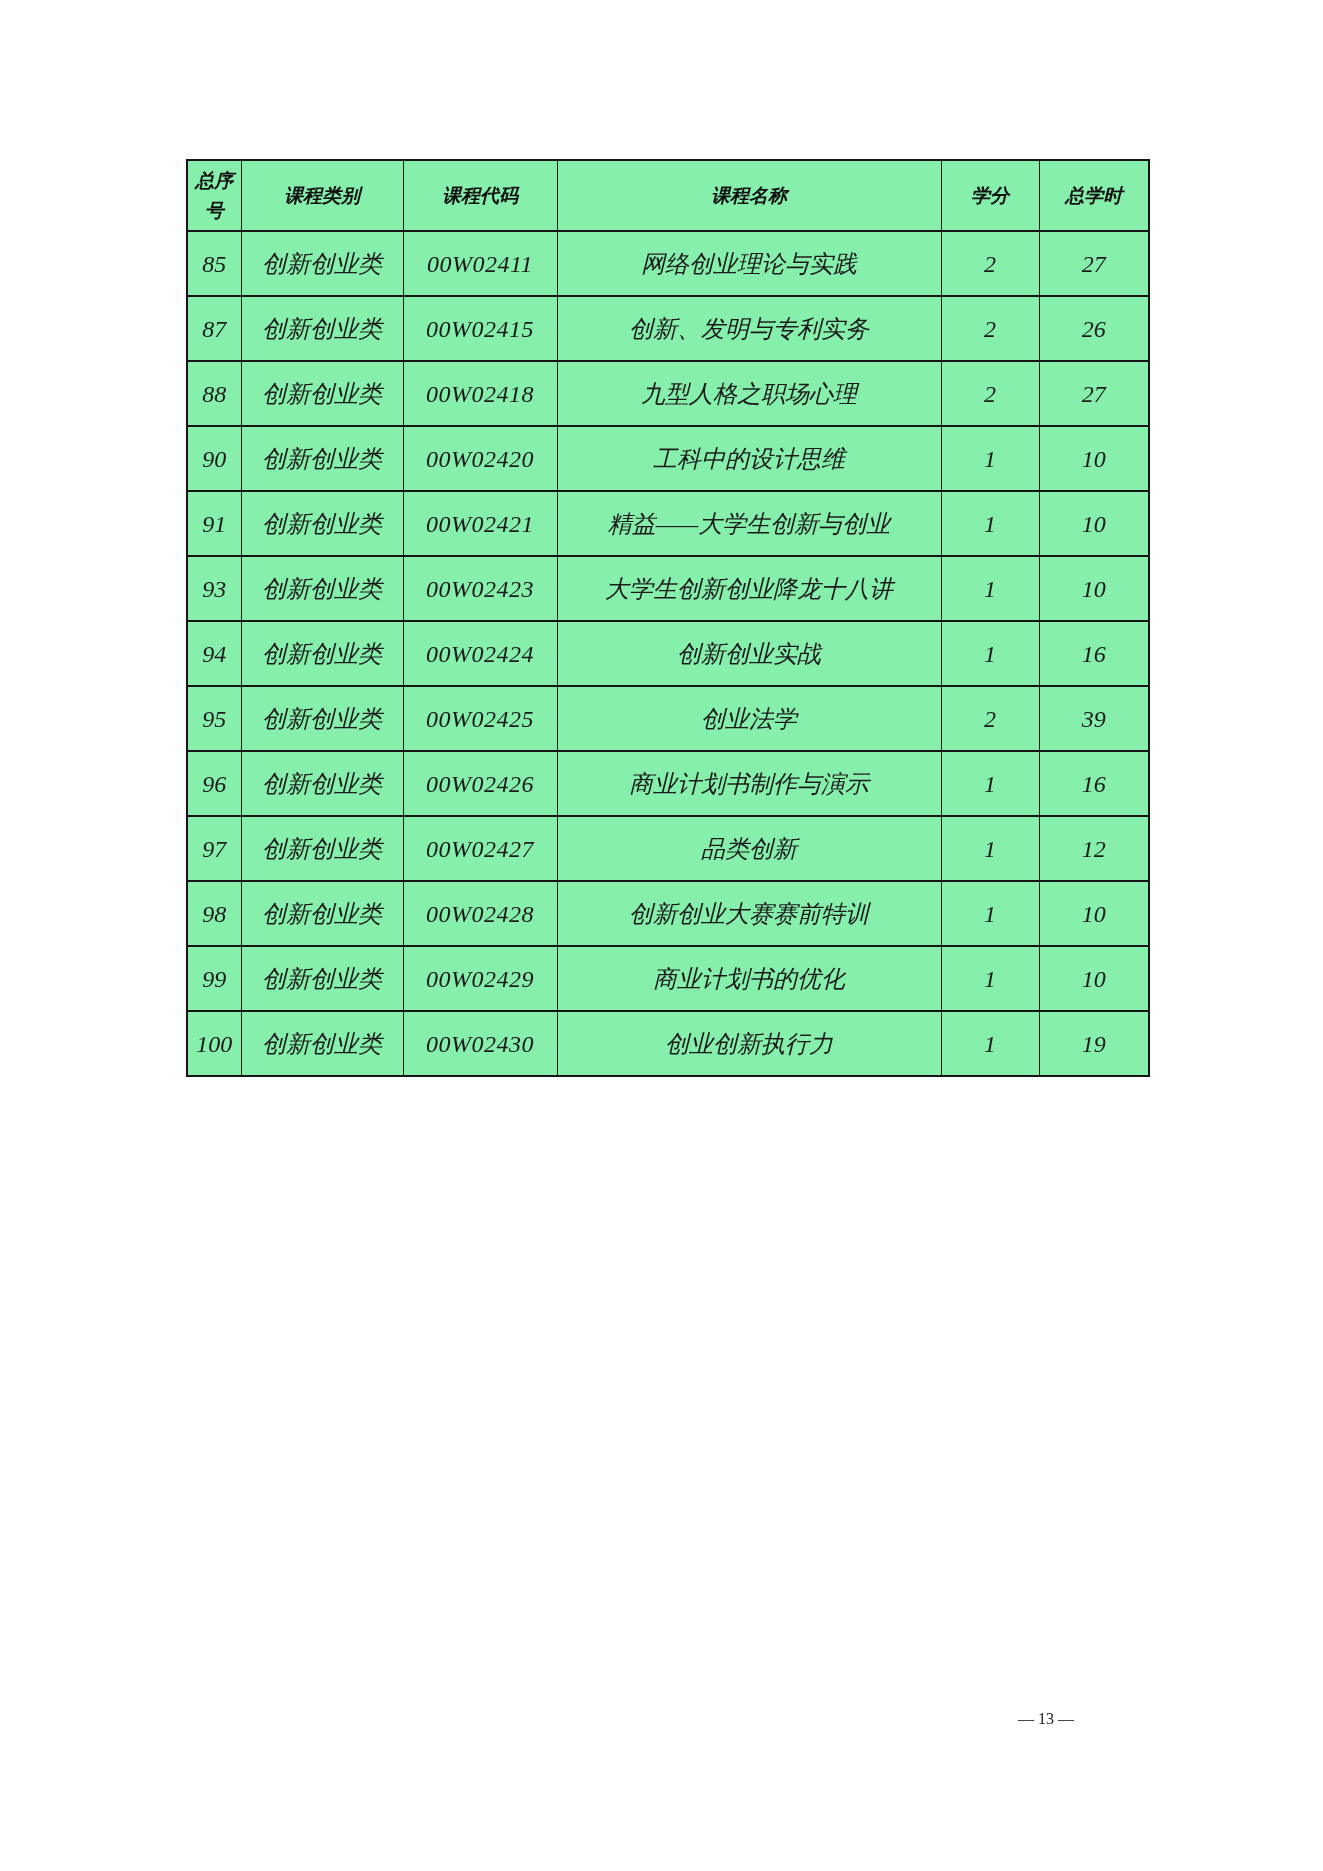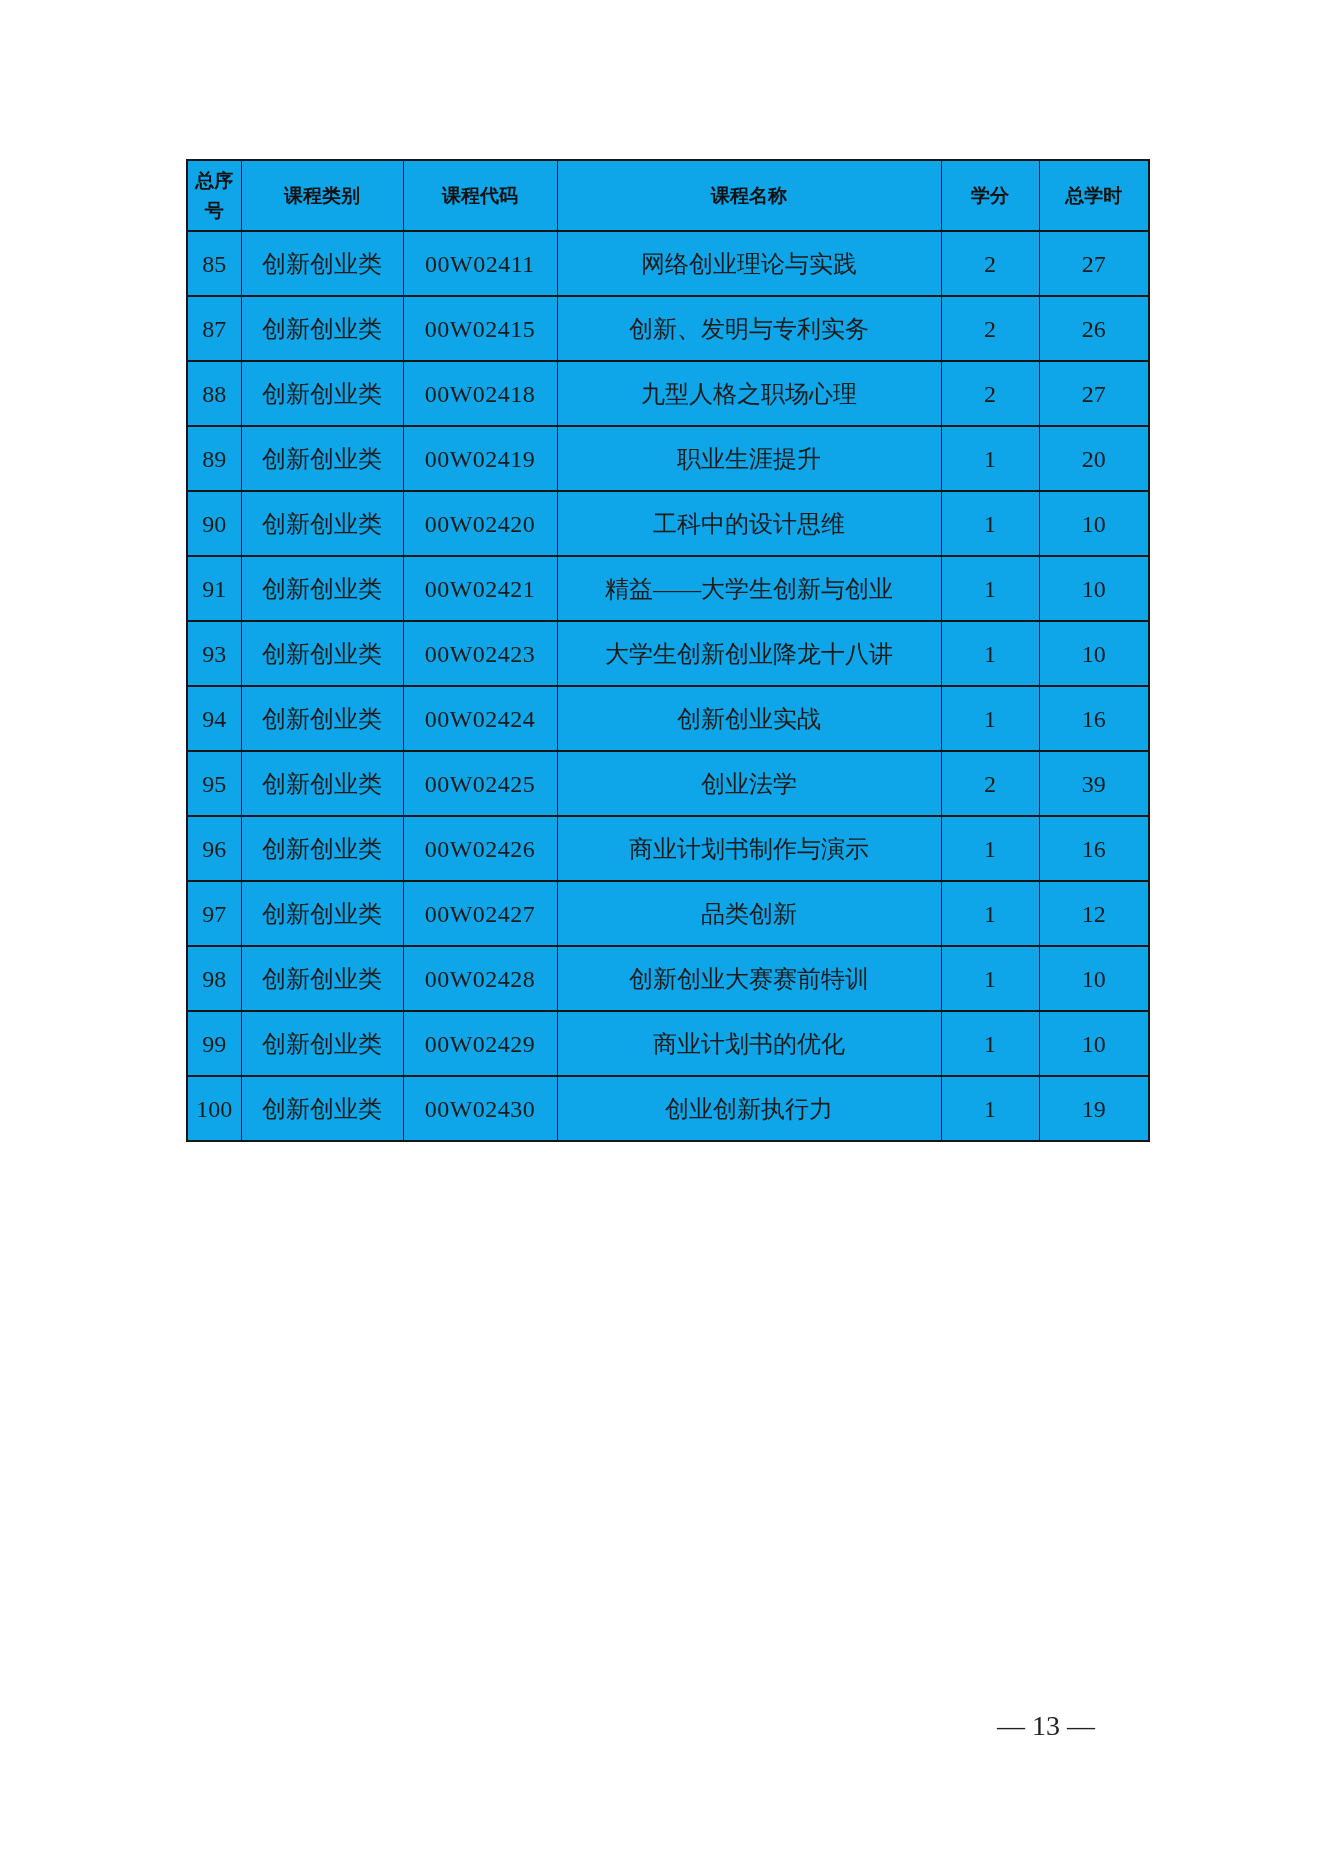--- a/index.html
+++ b/index.html
@@ -16,21 +16,22 @@
     font-family: "Liberation Serif", "DejaVu Serif", serif;
     color: #1b1b1b;
   }
   table.course-table {
     position: absolute;
     left: 186px;
     top: 159px;
     width: 962px;
     border-collapse: collapse;
     table-layout: fixed;
-    background: #0ea5e9;
+    background: #86efac;
+    font-style: italic;
   }
   table.course-table th,
   table.course-table td {
     border-left: 1px solid #161616;
     border-right: 1px solid #161616;
     border-top: 2px solid #161616;
     border-bottom: 2px solid #161616;
     text-align: center;
     vertical-align: middle;
     padding: 0 2px;
@@ -57,21 +58,21 @@
   }
   td.cell-serial { font-size: 23px; }
   td.cell-code   { letter-spacing: 0.5px; }
   .page-number {
     position: absolute;
     left: 958px;
     top: 1710px;
     width: 176px;
     text-align: center;
     font-family: "Liberation Serif", "DejaVu Serif", serif;
-    font-size: 28px;
+    font-size: 16px;
     color: #222222;
     white-space: nowrap;
   }
 </style>
 </head>
 <body>
 
 <div class="page">
 
   <table class="course-table">
@@ -113,28 +114,20 @@
         </tr>
         <tr>
           <td class="cell-serial">88</td>
           <td class="cell-category">创新创业类</td>
           <td class="cell-code">00W02418</td>
           <td class="cell-course-name">九型人格之职场心理</td>
           <td class="cell-credits">2</td>
           <td class="cell-hours">27</td>
         </tr>
         <tr>
-          <td class="cell-serial">89</td>
-          <td class="cell-category">创新创业类</td>
-          <td class="cell-code">00W02419</td>
-          <td class="cell-course-name">职业生涯提升</td>
-          <td class="cell-credits">1</td>
-          <td class="cell-hours">20</td>
-        </tr>
-        <tr>
           <td class="cell-serial">90</td>
           <td class="cell-category">创新创业类</td>
           <td class="cell-code">00W02420</td>
           <td class="cell-course-name">工科中的设计思维</td>
           <td class="cell-credits">1</td>
           <td class="cell-hours">10</td>
         </tr>
         <tr>
           <td class="cell-serial">91</td>
           <td class="cell-category">创新创业类</td>

